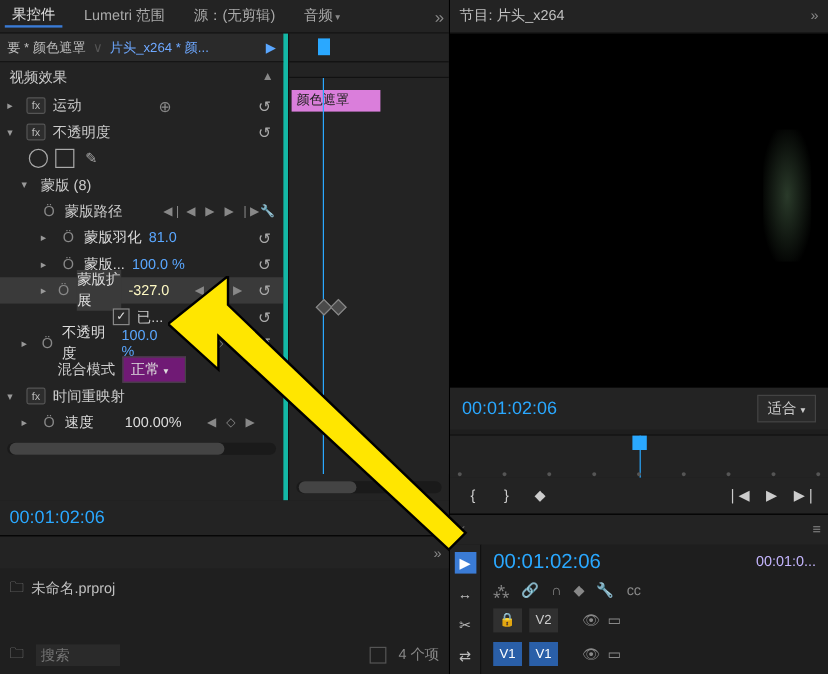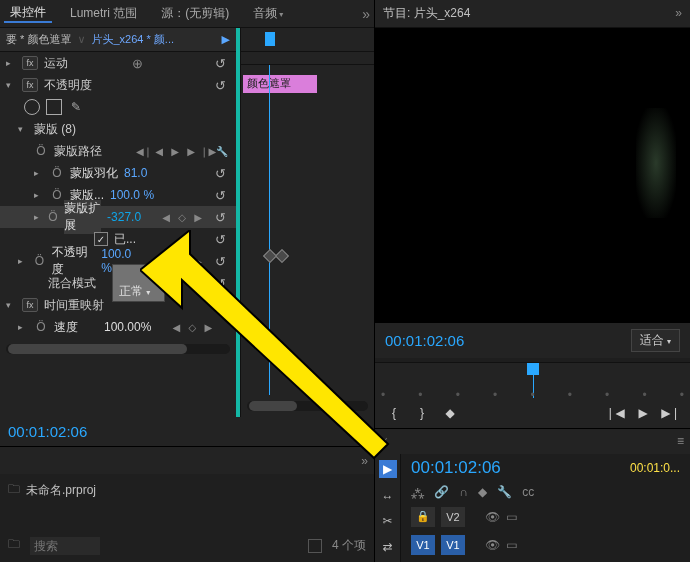--- a/index.html
+++ b/index.html
@@ -57,21 +57,21 @@
     width: 16px; height: 14px; background: #2d2d2d; border: 1px solid #555;
     font-size: 9px; color: #bbb; border-radius: 2px;
   }
   .stopwatch {
     width: 14px; height: 14px; display: inline-flex; align-items: center; justify-content: center;
     color: #888;
   }
   .label { color: #ccc; }
   .label.link { color: #ddd; text-decoration: underline dotted transparent; }
   .value { color: #5aa7ff; }
-  .value.neg { color: #0ea5e9; }
+  .value.neg { color: #fef9c3; }
   .reset {
     margin-left: auto; color: #aaa; font-size: 13px; padding: 0 4px;
   }
   .go-target { color: #888; font-size: 13px; margin-left: auto; margin-right: 4px; }
   .kf-nav { display: inline-flex; gap: 2px; color: #888; font-size: 10px; }
   .kf-nav span { width: 14px; text-align: center; }
   .mask-shapes { display: inline-flex; gap: 6px; margin-left: 6px; }
   .shape {
     width: 16px; height: 16px; border: 1px solid #aaa; display: inline-block;
   }
@@ -130,21 +130,21 @@
   
   .seq-tabrow { display:flex; align-items:center; height:26px; background:#232323; border-top:1px solid #000; gap:8px; padding:0 6px;}
   .seq-tabrow .tab { color:#aaa; padding:3px 6px; }
   .seq-tabrow .tab.active { color:#e8e8e8; border-bottom:2px solid #3a7bd5; }
   .seq-body { display:flex; background:#1e1e1e; height: 110px; }
   .seq-tools { width:26px; background:#232323; display:flex; flex-direction:column; align-items:center; gap:8px; padding-top:6px; border-right:1px solid #111;}
   .seq-tools .tool { width:18px; height:18px; color:#bbb; display:flex; align-items:center; justify-content:center; }
   .seq-main { flex:1; display:flex; flex-direction:column; }
   .seq-tc-row { display:flex; align-items:center; justify-content:space-between; padding:4px 10px; }
   .seq-tc-row .tc-blue { font-size:17px; }
-  .seq-tc-row .end-tc { color:#fde047; font-size:12px; }
+  .seq-tc-row .end-tc { color:#c4b5fd; font-size:12px; }
   .seq-toggle-row { display:flex; align-items:center; gap:10px; padding:2px 10px; color:#888; }
   .seq-tracks { display:flex; padding:4px 10px; gap:6px; align-items:center;}
   .track-head { width:24px; height:20px; background:#303030; color:#ccc; font-size:11px; display:inline-flex; align-items:center; justify-content:center; }
   
   .big-arrow {
     position: absolute;
     left: 140px;
     top: 230px;
     pointer-events: none;
     z-index: 50;
@@ -168,20 +168,24 @@
       <div style="flex:1; display:flex; flex-direction:column; border-right:4px solid #14b8a6;">
         <div class="crumb-row">
           <span class="crumb">要 * 颜色遮罩</span>
           <span class="sep">∨</span>
           <span class="crumb link">片头_x264 * 颜...</span>
           <span class="spacer"></span>
           <span class="playhead-arrow">▶</span>
         </div>
 
         <div class="effects">
+          <div class="section-head">
+            <span>视频效果</span>
+            <span class="kcaret">▲</span>
+          </div>
 
           <div class="row">
             <span class="twisty">▸</span>
             <span class="fx-badge">fx</span>
             <span class="label">运动</span>
             <span class="go-target">⊕</span>
             <span class="reset">↺</span>
           </div>
 
           <div class="row">
@@ -260,21 +264,21 @@
               <span>◀</span>
               <span>◇</span>
               <span>▶</span>
             </span>
             <span class="reset">↺</span>
           </div>
 
           <div class="row indent1">
             <span style="width:24px;"></span>
             <span class="label">混合模式</span>
-            <span class="value" style="margin-left:10px; background:#737373; padding:18px 14px 1px 6px; border:1px solid #444; color:#ddd;"><span>正常</span> <span style="font-size:8px;">▾</span></span>
+            <span class="value" style="margin-left:0; background:#701a75; padding:2px 14px 1px 6px; border:1px solid #444; color:#ddd;"><span>正常</span> <span style="font-size:8px;">▾</span></span>
             <span class="reset">↺</span>
           </div>
 
           <div class="row">
             <span class="twisty">▾</span>
             <span class="fx-badge">fx</span>
             <span class="label">时间重映射</span>
           </div>
           <div class="row indent1">
             <span class="twisty">▸</span>

